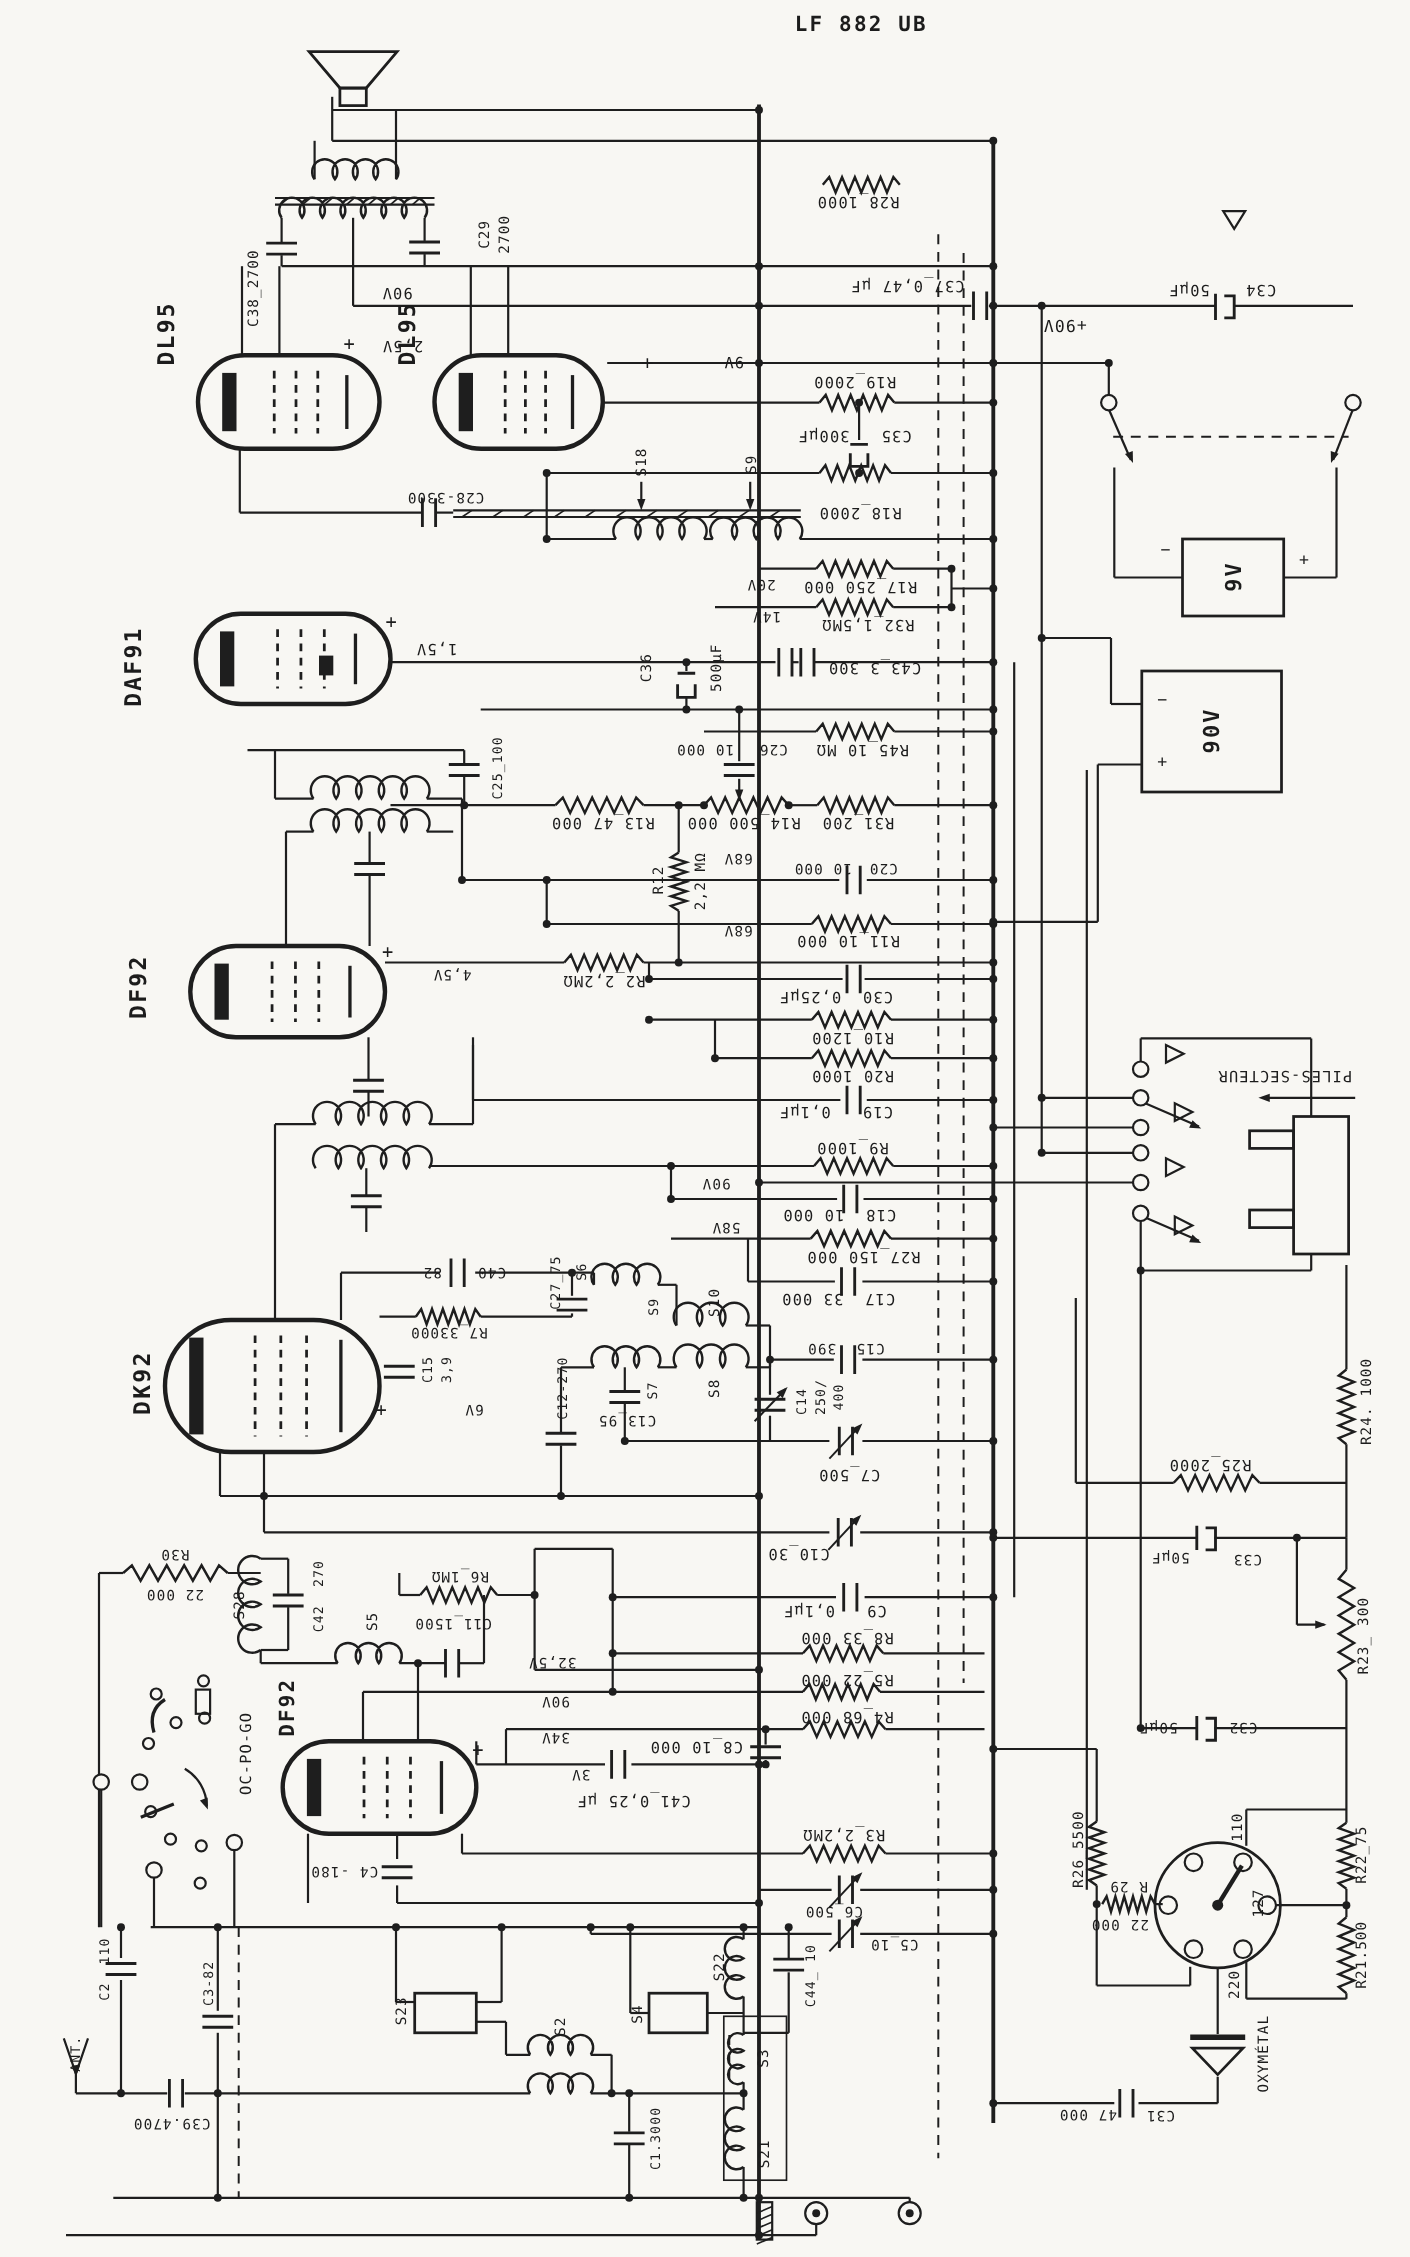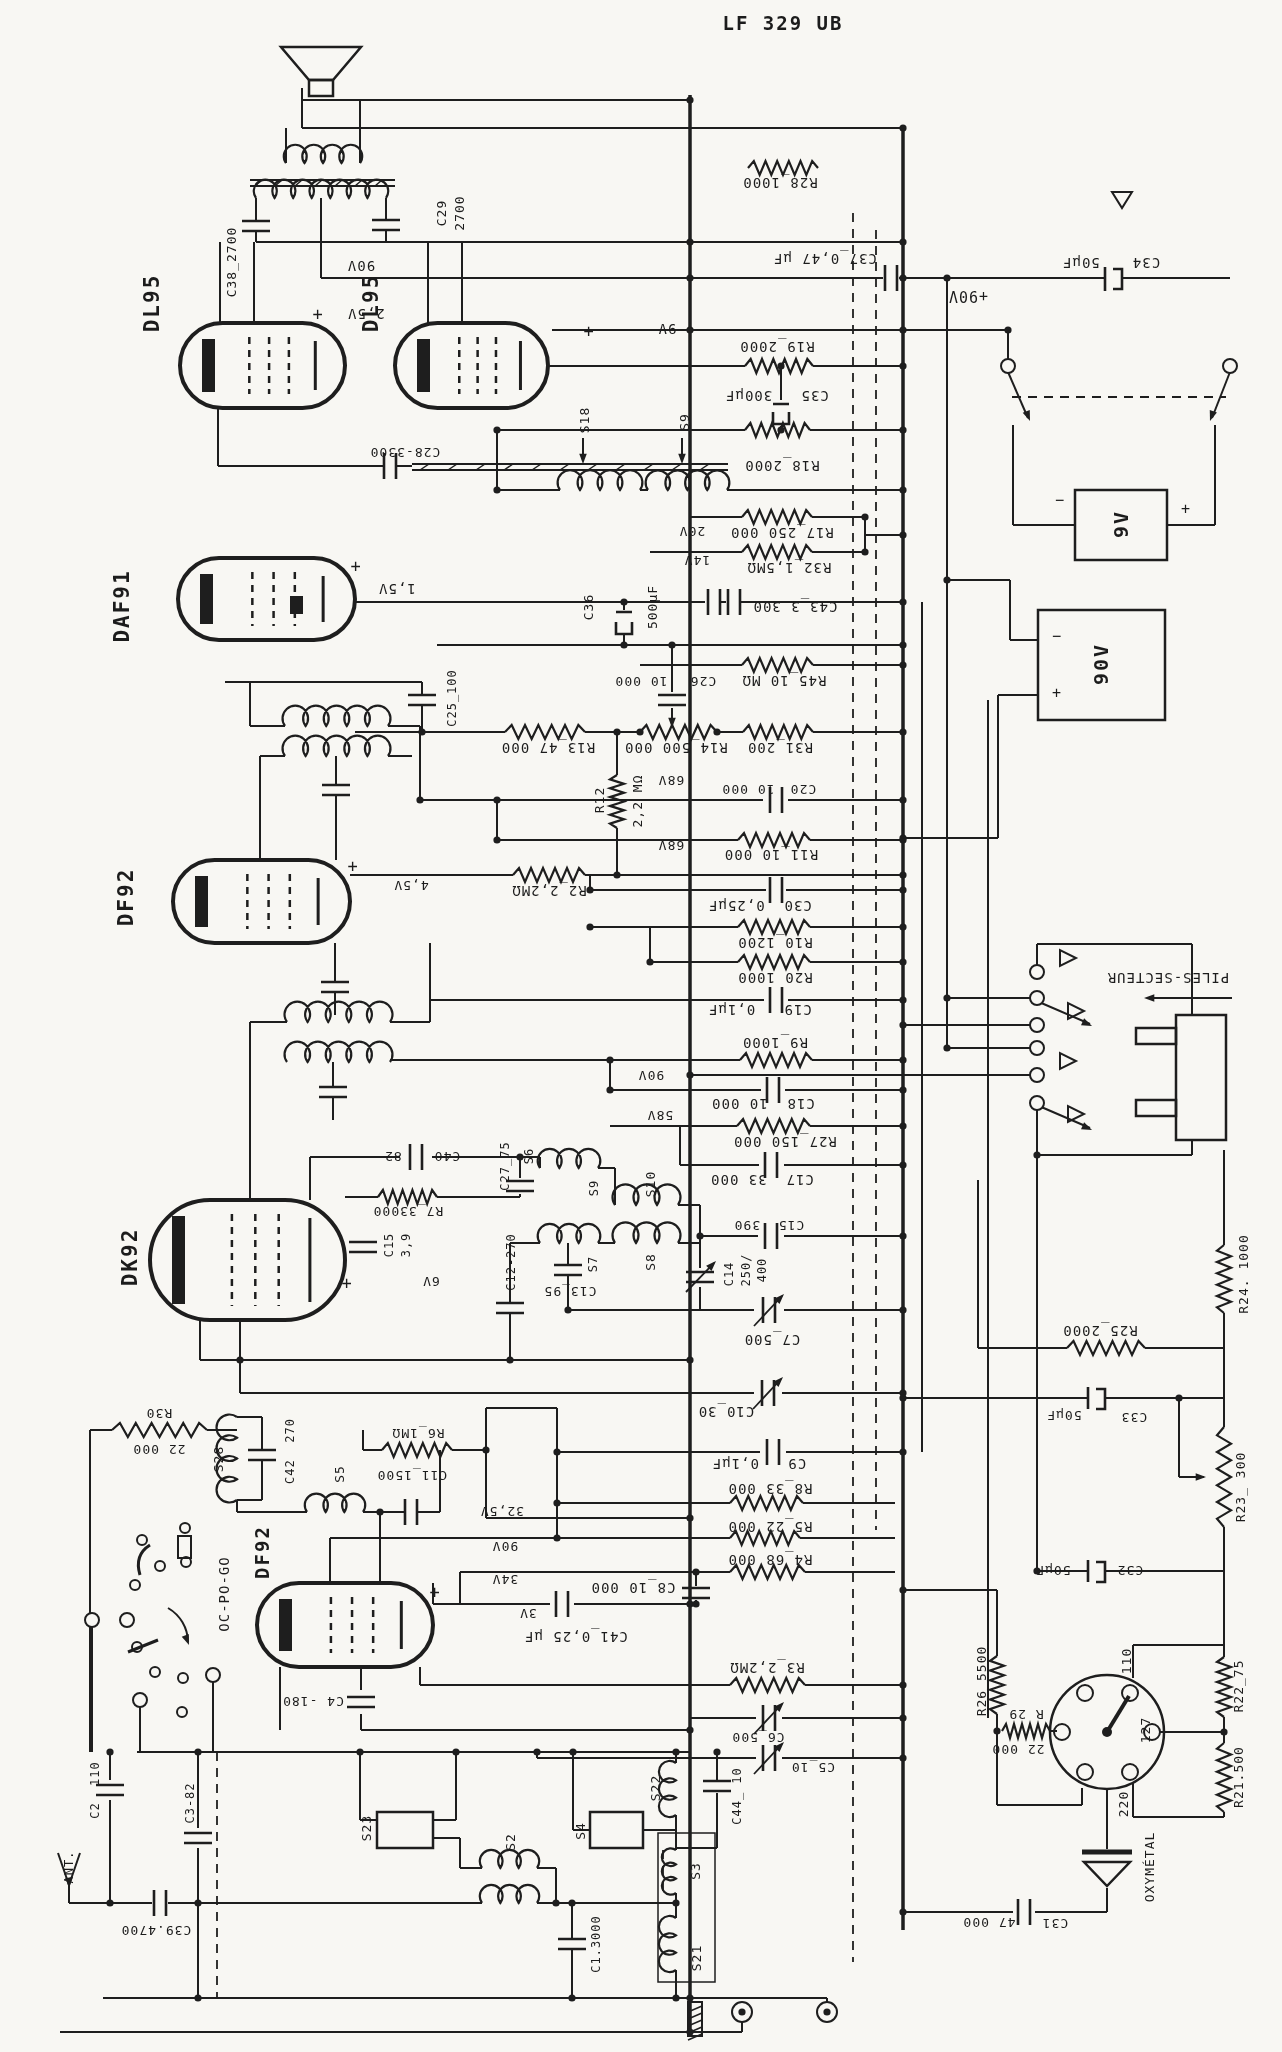--- a/index.html
+++ b/index.html
@@ -638,21 +638,21 @@
       <circle cx="1179" cy="1398" r="3.6" fill="#1e1e1e"></circle>
       <circle cx="903" cy="1398" r="3.6" fill="#1e1e1e"></circle>
       <circle cx="696" cy="1572" r="3.6" fill="#1e1e1e"></circle>
       <circle cx="696" cy="1604" r="3.6" fill="#1e1e1e"></circle>
       <circle cx="1037" cy="1155" r="3.6" fill="#1e1e1e"></circle>
       <circle cx="690" cy="1518" r="3.6" fill="#1e1e1e"></circle>
       <circle cx="742" cy="2012" r="3.6" fill="#1e1e1e"></circle>
       <circle cx="827" cy="2012" r="3.6" fill="#1e1e1e"></circle>
       <circle cx="690" cy="1730" r="3.6" fill="#1e1e1e"></circle>
     </svg>
-<span class="lbl t" style="left: 783px; top: 23px; font-size: 19px; transform: translate(-50%, -50%) rotate(0deg);">LF 329 UB</span>
+<span class="lbl t" style="left: 783px; top: 23px; font-size: 19px; transform: translate(-50%, -50%) rotate(0deg);">LF 882 UB</span>
     <span class="lbl t" style="left: 152px; top: 303px; font-size: 21px; transform: translate(-50%, -50%) rotate(270deg);">DL95</span>
     <span class="lbl t" style="left: 371px; top: 303px; font-size: 21px; transform: translate(-50%, -50%) rotate(270deg);">DL95</span>
     <span class="lbl t" style="left: 122px; top: 606px; font-size: 21px; transform: translate(-50%, -50%) rotate(270deg);">DAF91</span>
     <span class="lbl t" style="left: 126px; top: 897px; font-size: 21px; transform: translate(-50%, -50%) rotate(270deg);">DF92</span>
     <span class="lbl t" style="left: 130px; top: 1257px; font-size: 21px; transform: translate(-50%, -50%) rotate(270deg);">DK92</span>
     <span class="lbl t" style="left: 262px; top: 1552px; font-size: 19px; transform: translate(-50%, -50%) rotate(270deg);">DF92</span>
     <span class="lbl" style="left: 231px; top: 262px; font-size: 13px; transform: translate(-50%, -50%) rotate(270deg);">C38_2700</span>
     <span class="lbl" style="left: 441px; top: 213px; font-size: 13px; transform: translate(-50%, -50%) rotate(270deg);">C29</span>
     <span class="lbl" style="left: 459px; top: 213px; font-size: 13px; transform: translate(-50%, -50%) rotate(270deg);">2700</span>
     <span class="lbl" style="left: 361px; top: 266px; font-size: 14px; transform: translate(-50%, -50%) rotate(180deg);">90V</span>

